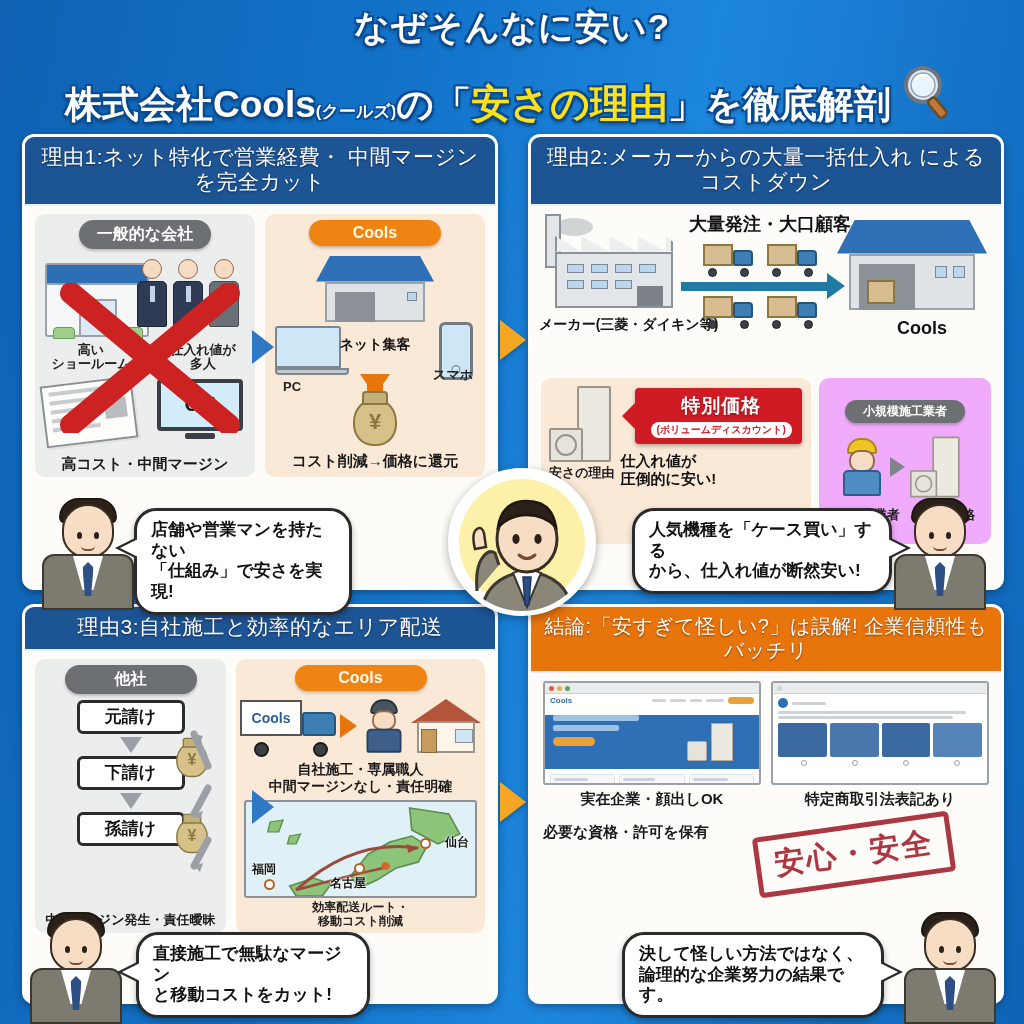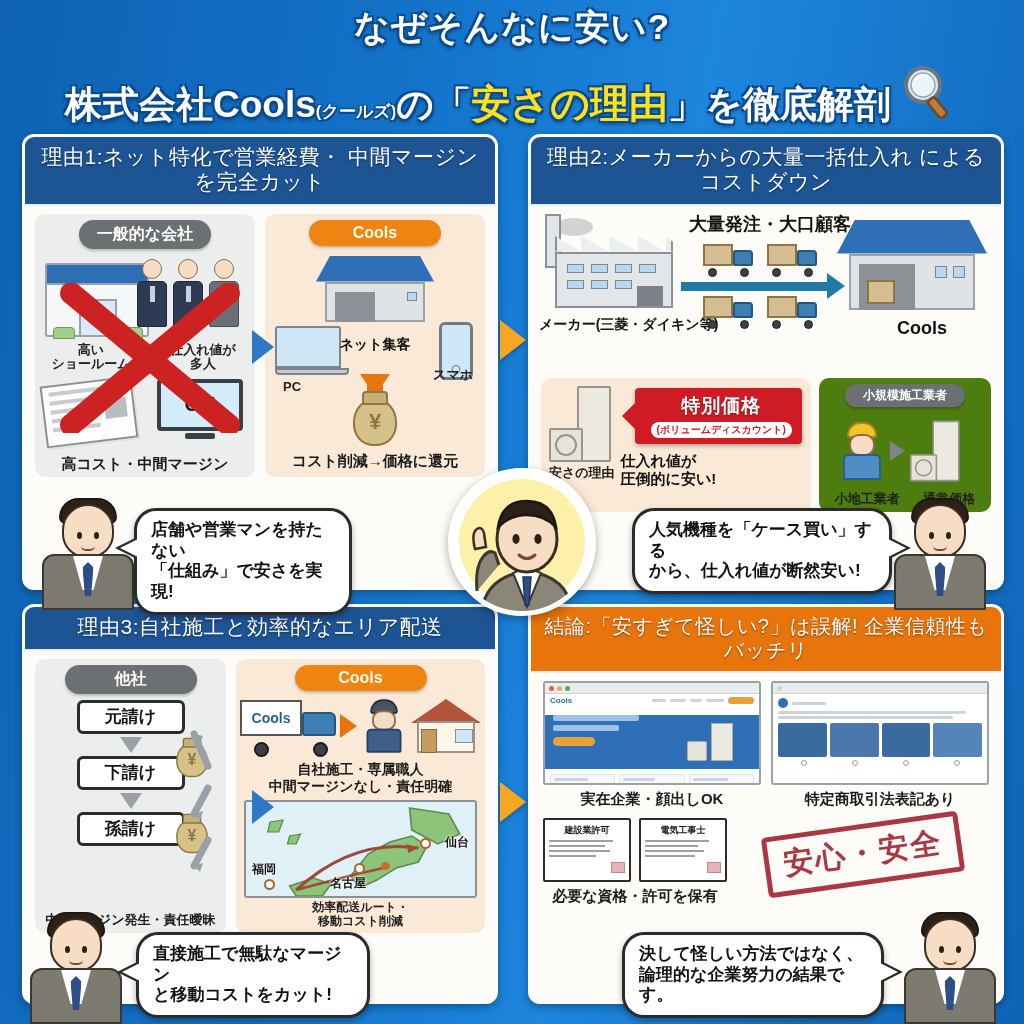--- a/index.html
+++ b/index.html
@@ -483,21 +483,21 @@
             <div class="tag-red">
               <div class="t1">特別価格</div>
               <div class="t2">(ボリュームディスカウント)</div>
             </div>
           </div>
           <div class="lbl-bold" style="text-align:left;font-size:15px;line-height:1.2;margin-top:8px;white-space:pre-line">仕入れ値が
 圧倒的に安い!</div>
         </div>
       </div>
 
-      <div style="flex:1;background:#4d7c0f;border-radius:10px;padding:6px 4px;text-align:center">
+      <div style="flex:1;background:#f0abfc;border-radius:10px;padding:22px 4px;text-align:center">
         <span class="badge gray" style="width:120px;font-size:12px;padding:3px 0">小規模施工業者</span>
         <div style="display:flex;align-items:center;justify-content:center;gap:5px;margin-top:4px">
           <div class="worker">
             <div class="helmet"></div>
               <div class="face"></div>
               <div class="torso"></div>
           </div>
           <div class="arrow-gray-sm"></div>
           <div class="ecocute" style="transform:scale(.8);transform-origin:left center">
             <div class="tank"></div>
@@ -675,38 +675,20 @@
               <span style="width:6px;height:6px;border:1px solid #9aa0a6;border-radius:50%;display:inline-block"></span>
             </div>
           </div>
         </div>
         <div class="col-caption" style="font-size:15px;margin-top:5px">特定商取引法表記あり</div>
       </div>
     </div>
 
     <div style="display:flex;align-items:flex-start;padding:10px 12px 0;gap:10px">
       <div>
-        <div style="display:flex;gap:8px">
-          <div class="certificate">
-            <div class="cert-title">建設業許可</div>
-            <div class="cert-line" style="width:84%"></div>
-              <div class="cert-line" style="width:74%"></div>
-            <div class="cert-line" style="width:80%"></div>
-              <div class="cert-line" style="width:62%"></div>
-            <div class="cert-seal"></div>
-          </div>
-          <div class="certificate">
-            <div class="cert-title">電気工事士</div>
-            <div class="cert-line" style="width:84%"></div>
-              <div class="cert-line" style="width:70%"></div>
-            <div class="cert-line" style="width:78%"></div>
-              <div class="cert-line" style="width:66%"></div>
-            <div class="cert-seal"></div>
-          </div>
-        </div>
         <div class="col-caption" style="font-size:15px;margin-top:5px">必要な資格・許可を保有</div>
       </div>
       <div style="flex:1;display:flex;align-items:center;justify-content:center;padding-top:6px">
         <div class="stamp">安心・安全</div>
       </div>
     </div>
   </div>
 </div>
 
 <div class="arrow-mid" style="left:500px; top:320px"></div>

